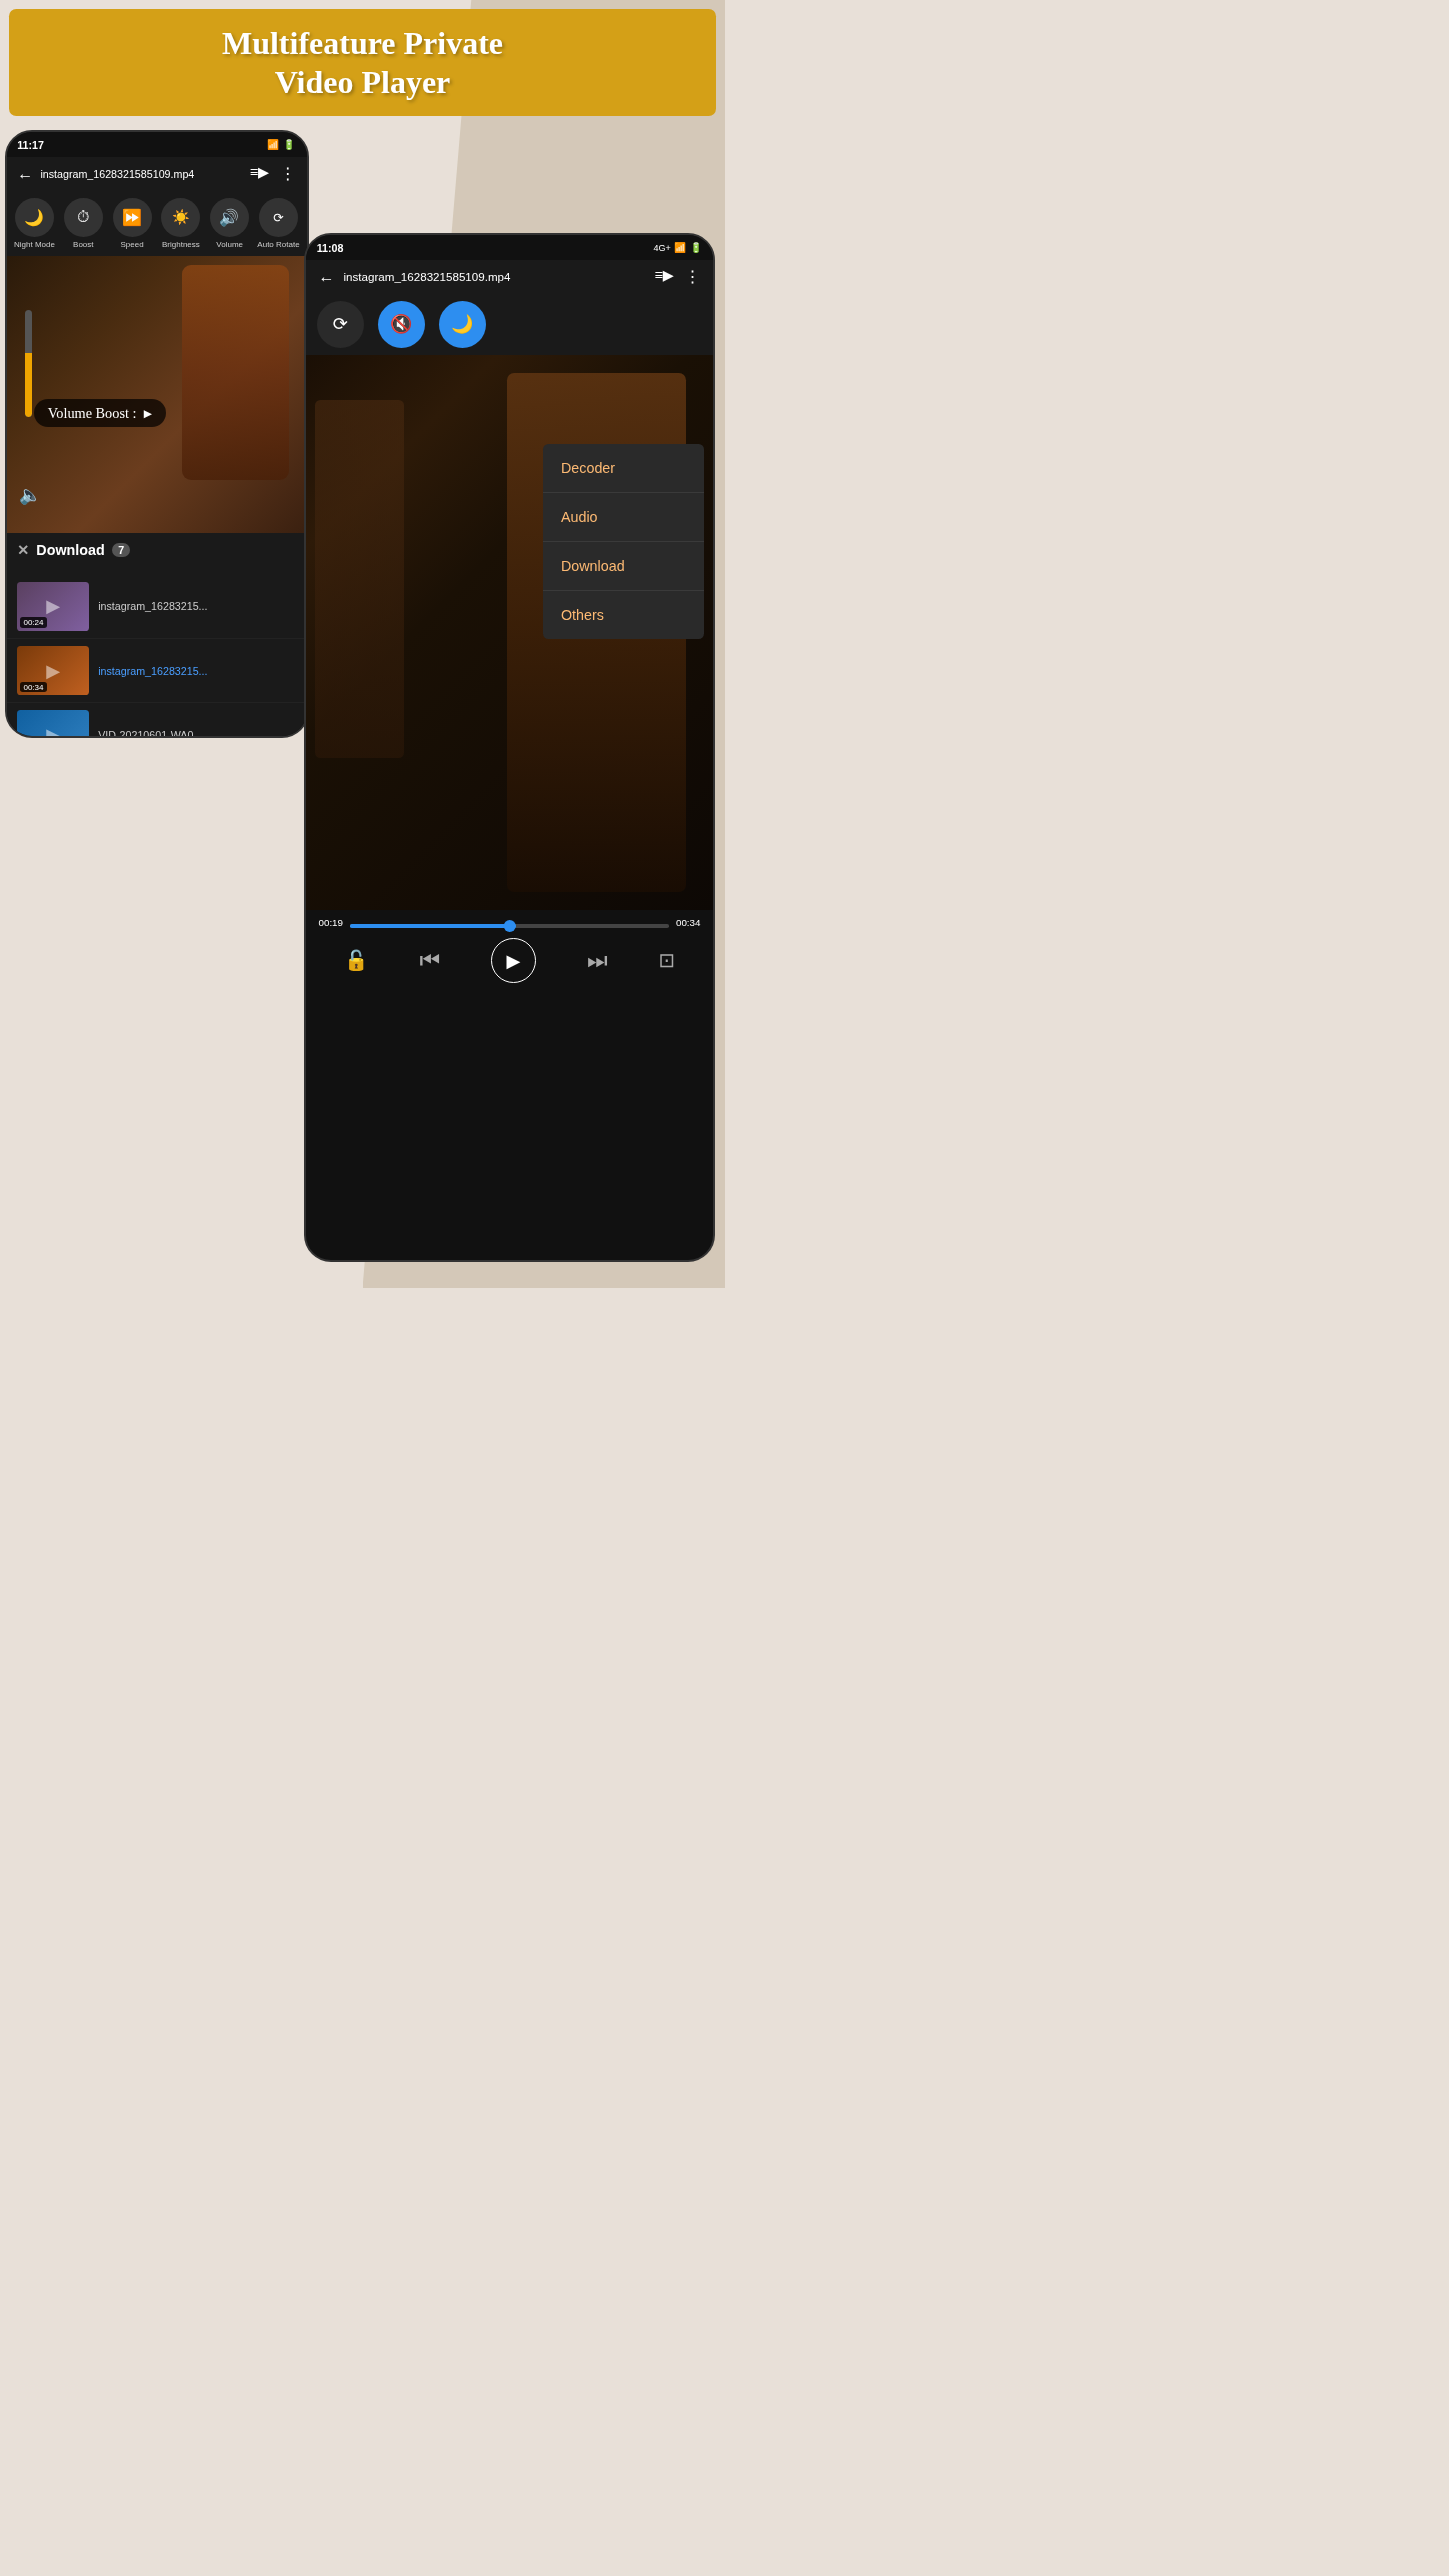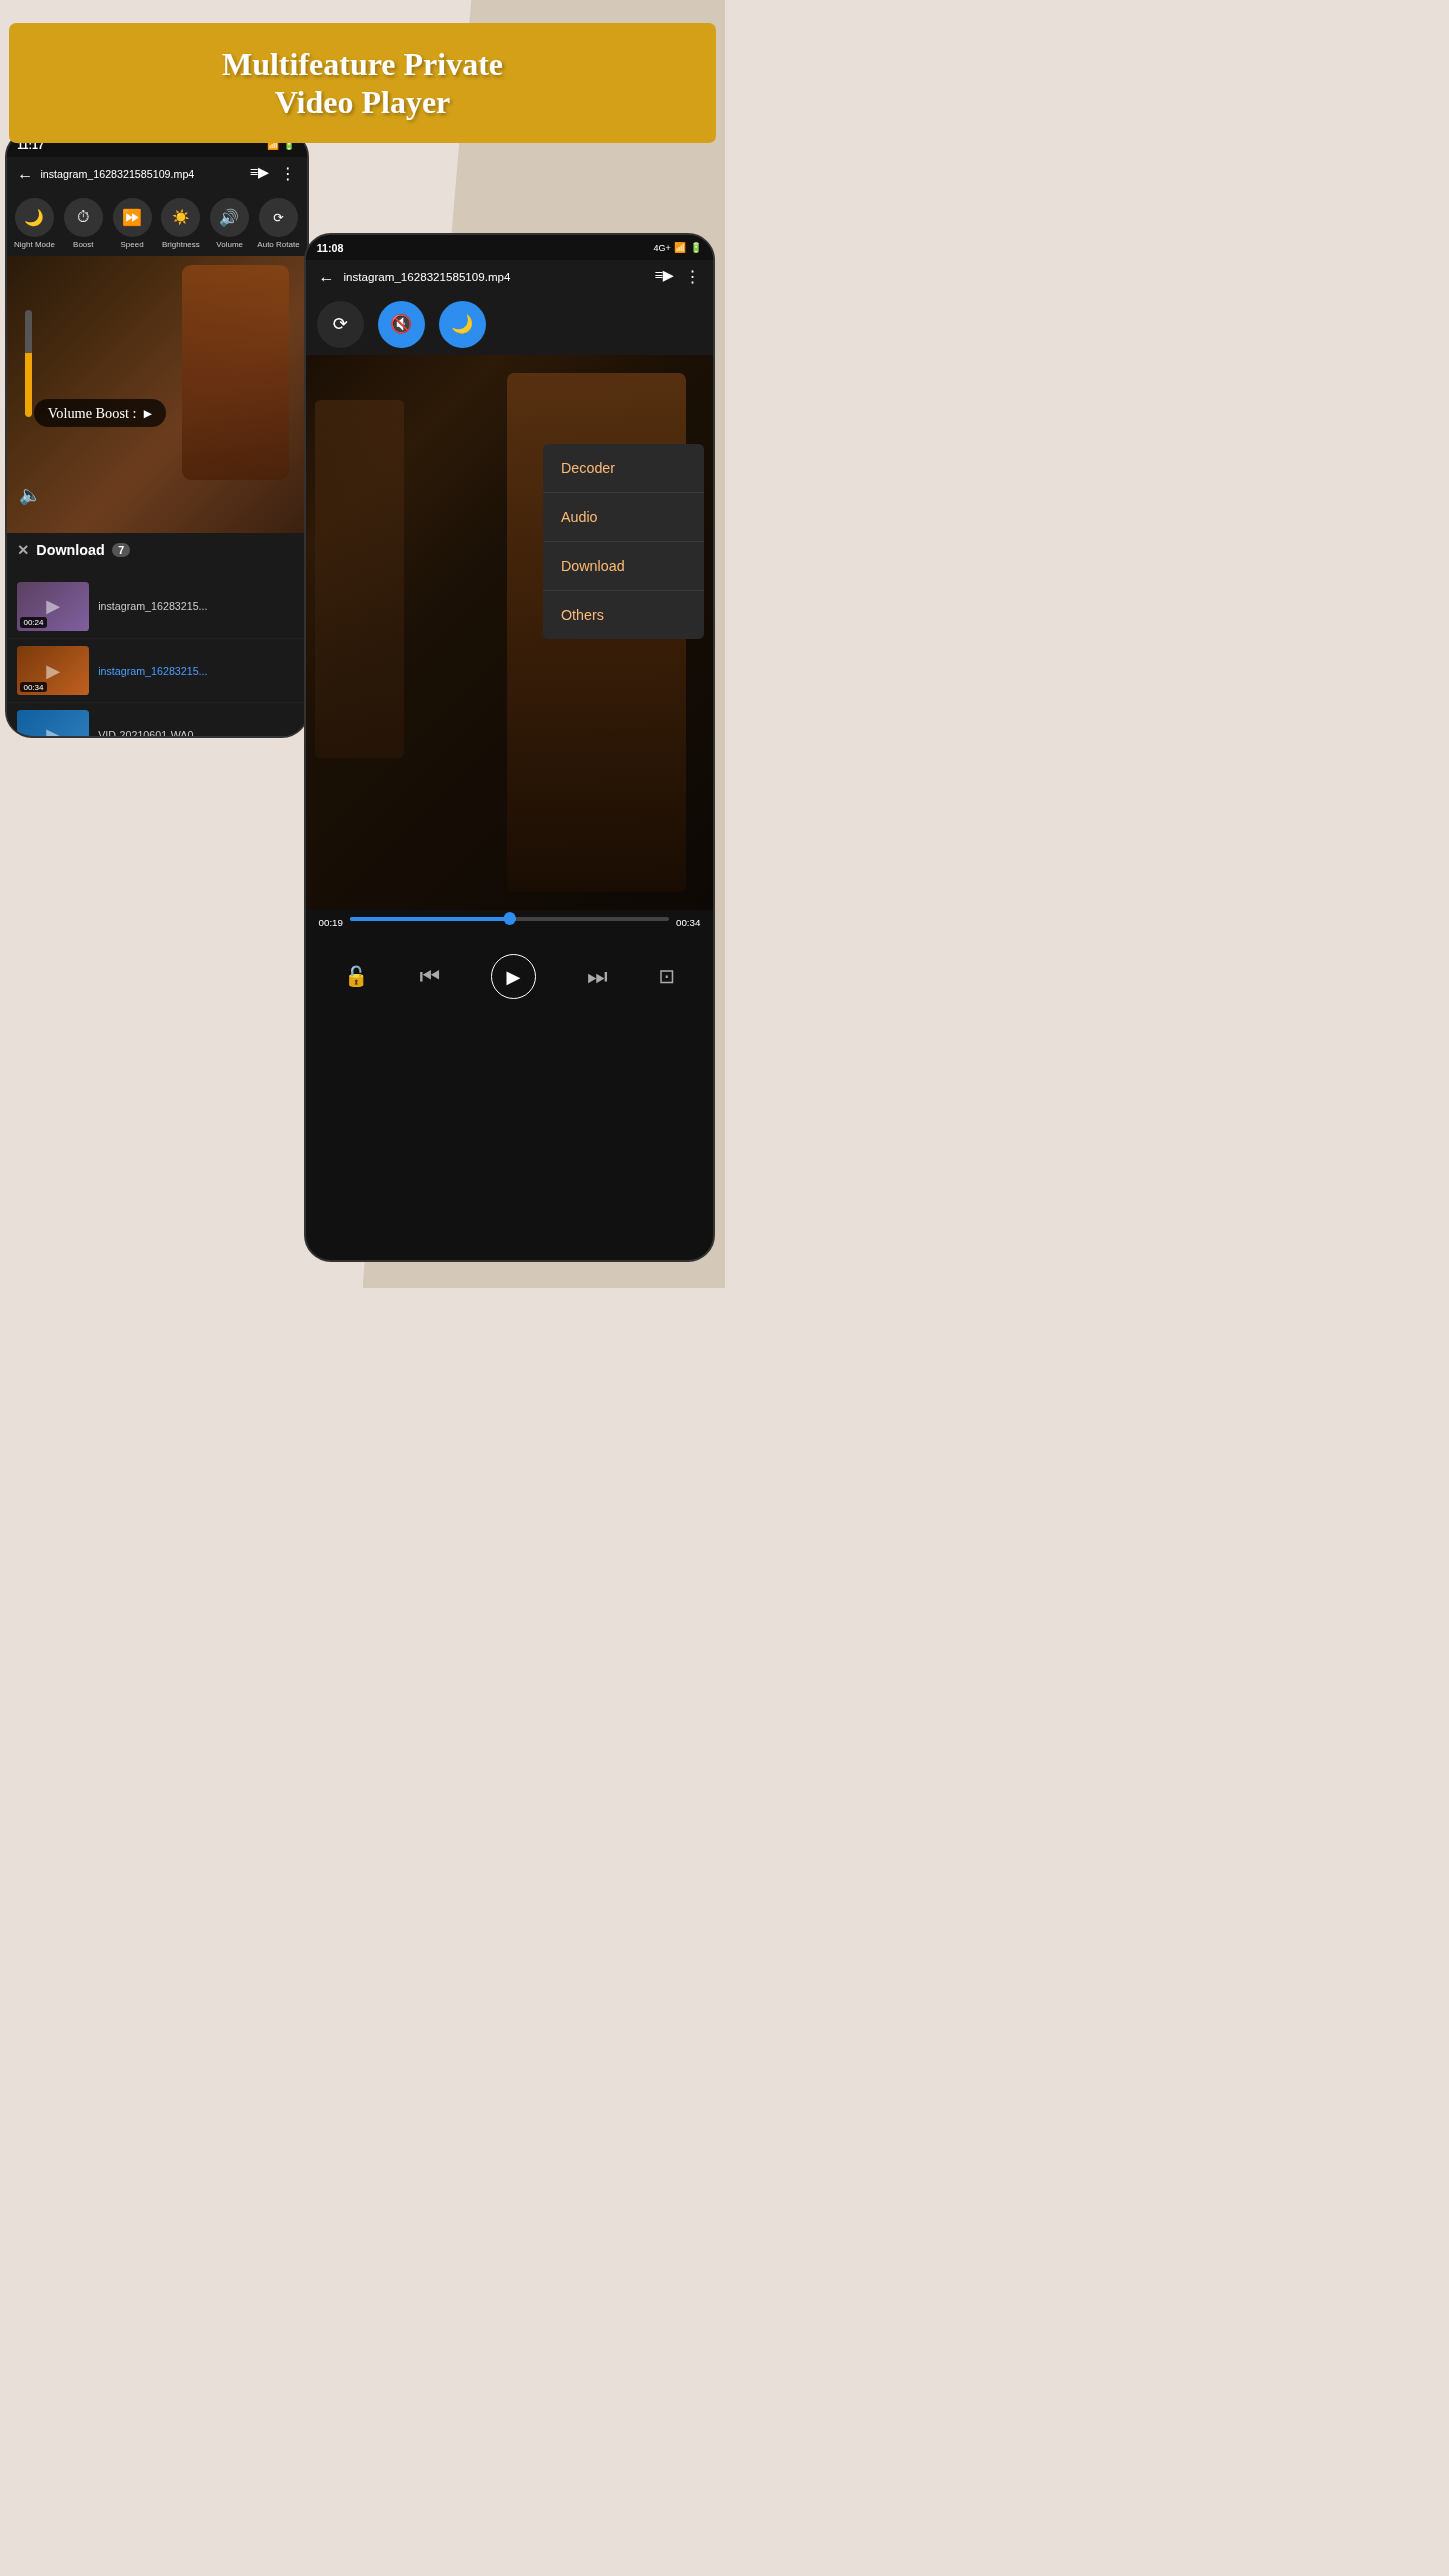--- a/index.html
+++ b/index.html
@@ -8,24 +8,24 @@
       height: 1288px;
       background: #e8e0d8;
       font-family: 'Arial', sans-serif;
       overflow: hidden;
       position: relative;
     }
 
     
     .banner {
       position: absolute;
-      top: 23px;
+      top: 9px;
       left: 9px;
       right: 9px;
-      height: 120px;
+      height: 107px;
       background: #d4a017;
       border-radius: 7.2px;
       display: flex;
       align-items: center;
       justify-content: center;
       z-index: 10;
     }
     .banner-title {
       color: white;
       font-size: 32px;
@@ -396,23 +396,23 @@
       opacity: 0.6;
     }
 
     
     .playback-bar {
       background: #111;
       padding: 7.2px 12.5px;
     }
     .time-row {
       display: flex;
-      align-items: flex-start;
+      align-items: flex-end;
       gap: 7.2px;
-      margin-bottom: 21px;
+      margin-bottom: 5px;
     }
     .time-text {
       color: white;
       font-size: 9.8px;
       white-space: nowrap;
     }
     .progress-track {
       flex: 1;
       height: 3.6px;
       background: #444;

